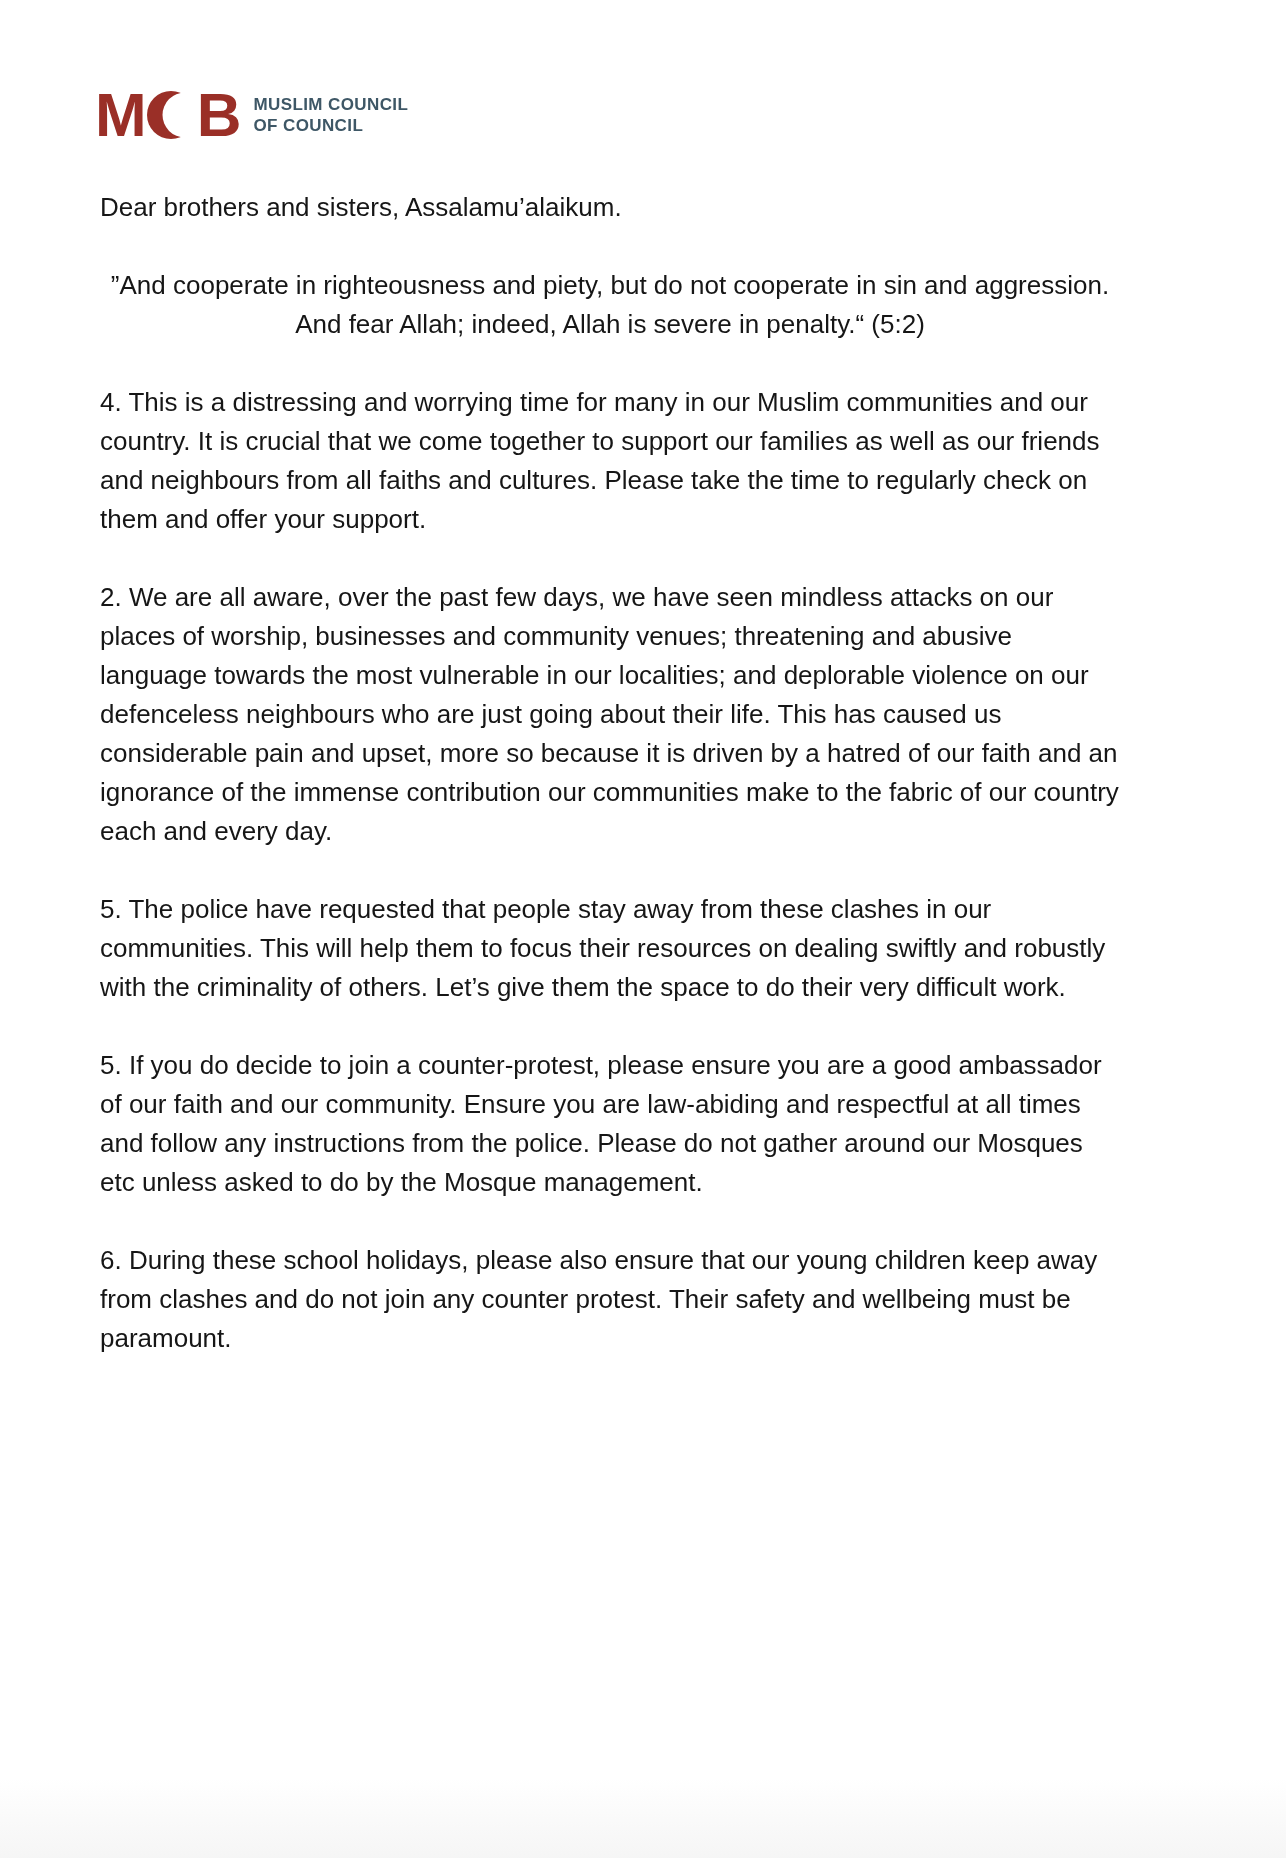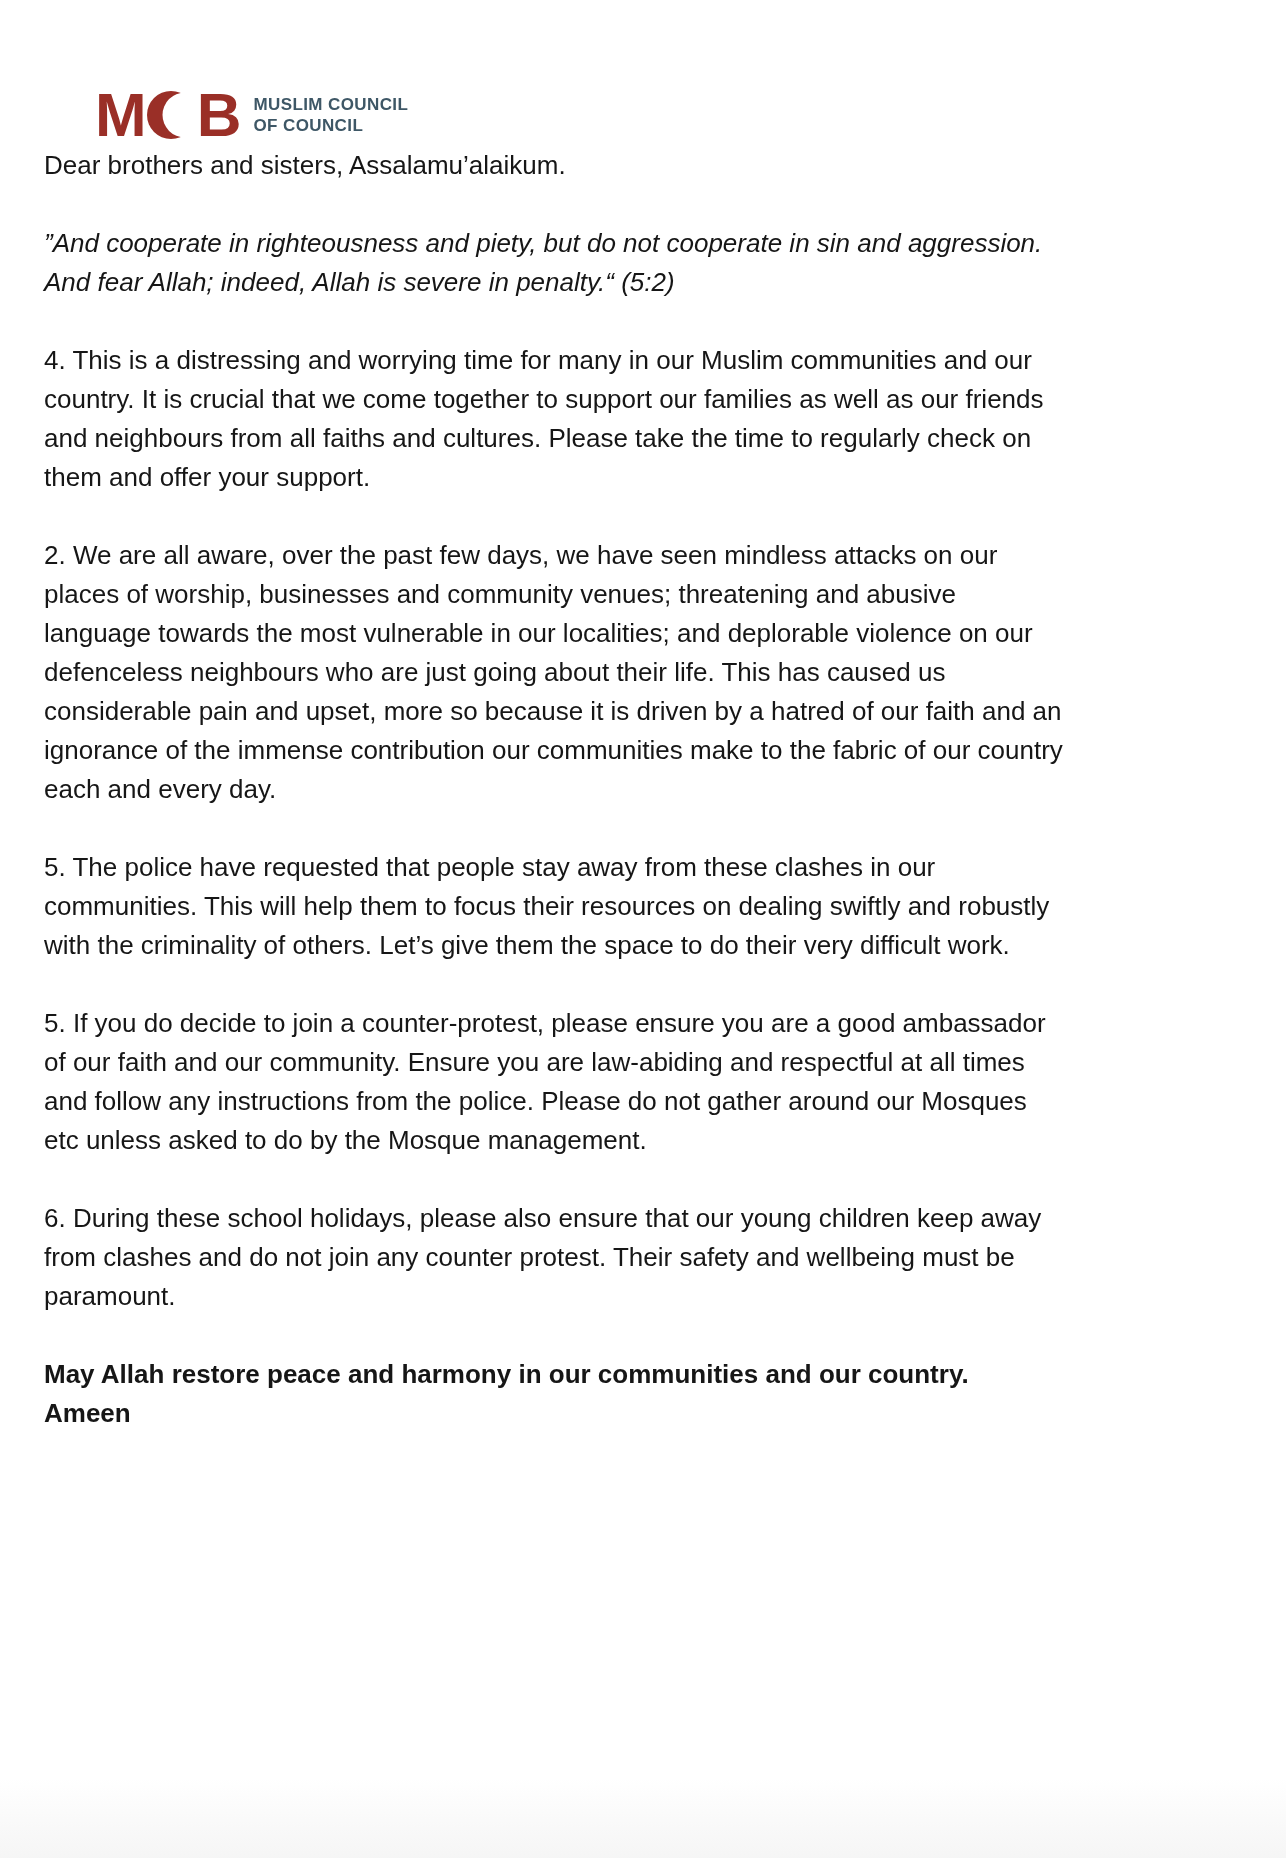--- a/index.html
+++ b/index.html
@@ -57,30 +57,31 @@
     margin: 0;
     color: #9a2b23;
     font-size: 68px;
     font-weight: bold;
     letter-spacing: -1px;
     line-height: 1.0;
     white-space: nowrap;
   }
   
   .body {
-    padding: 0 92px 0 44px;
+    padding: 0 92px 0 100px;
+    margin-top: 42px;
     font-size: 26px;
     line-height: 39px;
   }
   .body p {
     margin: 0 0 39px 0;
     max-width: 1020px;
   }
   .quote {
-    font-style: italic;
+    text-align: center;
   }
   .closing {
     font-weight: bold;
   }
   .bottom-fade {
     position: absolute;
     left: 0;
     bottom: 0;
     width: 100%;
     height: 80px;
@@ -116,20 +117,16 @@
   </header>
 
   <main class="body">
     <p>Dear brothers and sisters, Assalamu’alaikum.</p>
     <p class="quote">”And cooperate in righteousness and piety, but do not cooperate in sin and aggression. And fear Allah; indeed, Allah is severe in penalty.“ (5:2)</p>
     <p>4. This is a distressing and worrying time for many in our Muslim communities and our country. It is crucial that we come together to support our families as well as our friends and neighbours from all faiths and cultures. Please take the time to regularly check on them and offer your support.</p>
     <p>2. We are all aware, over the past few days, we have seen mindless attacks on our places of worship, businesses and community venues; threatening and abusive language towards the most vulnerable in our localities; and deplorable violence on our defenceless neighbours who are just going about their life. This has caused us considerable pain and upset, more so because it is driven by a hatred of our faith and an ignorance of the immense contribution our communities make to the fabric of our country each and every day.</p>
     <p>5. The police have requested that people stay away from these clashes in our communities. This will help them to focus their resources on dealing swiftly and robustly with the criminality of others. Let’s give them the space to do their very difficult work.</p>
     <p>5. If you do decide to join a counter-protest, please ensure you are a good ambassador of our faith and our community. Ensure you are law-abiding and respectful at all times and follow any instructions from the police. Please do not gather around our Mosques etc unless asked to do by the Mosque management.</p>
     <p>6. During these school holidays, please also ensure that our young children keep away from clashes and do not join any counter protest. Their safety and wellbeing must be paramount.</p>
-    <p class="closing">
-      <span>May Allah restore peace and harmony in our communities and our country.</span><br>
-      <span>Ameen</span>
-    </p>
   </main>
 
   <div class="bottom-fade"></div>
 </div>
 
 </body></html>

